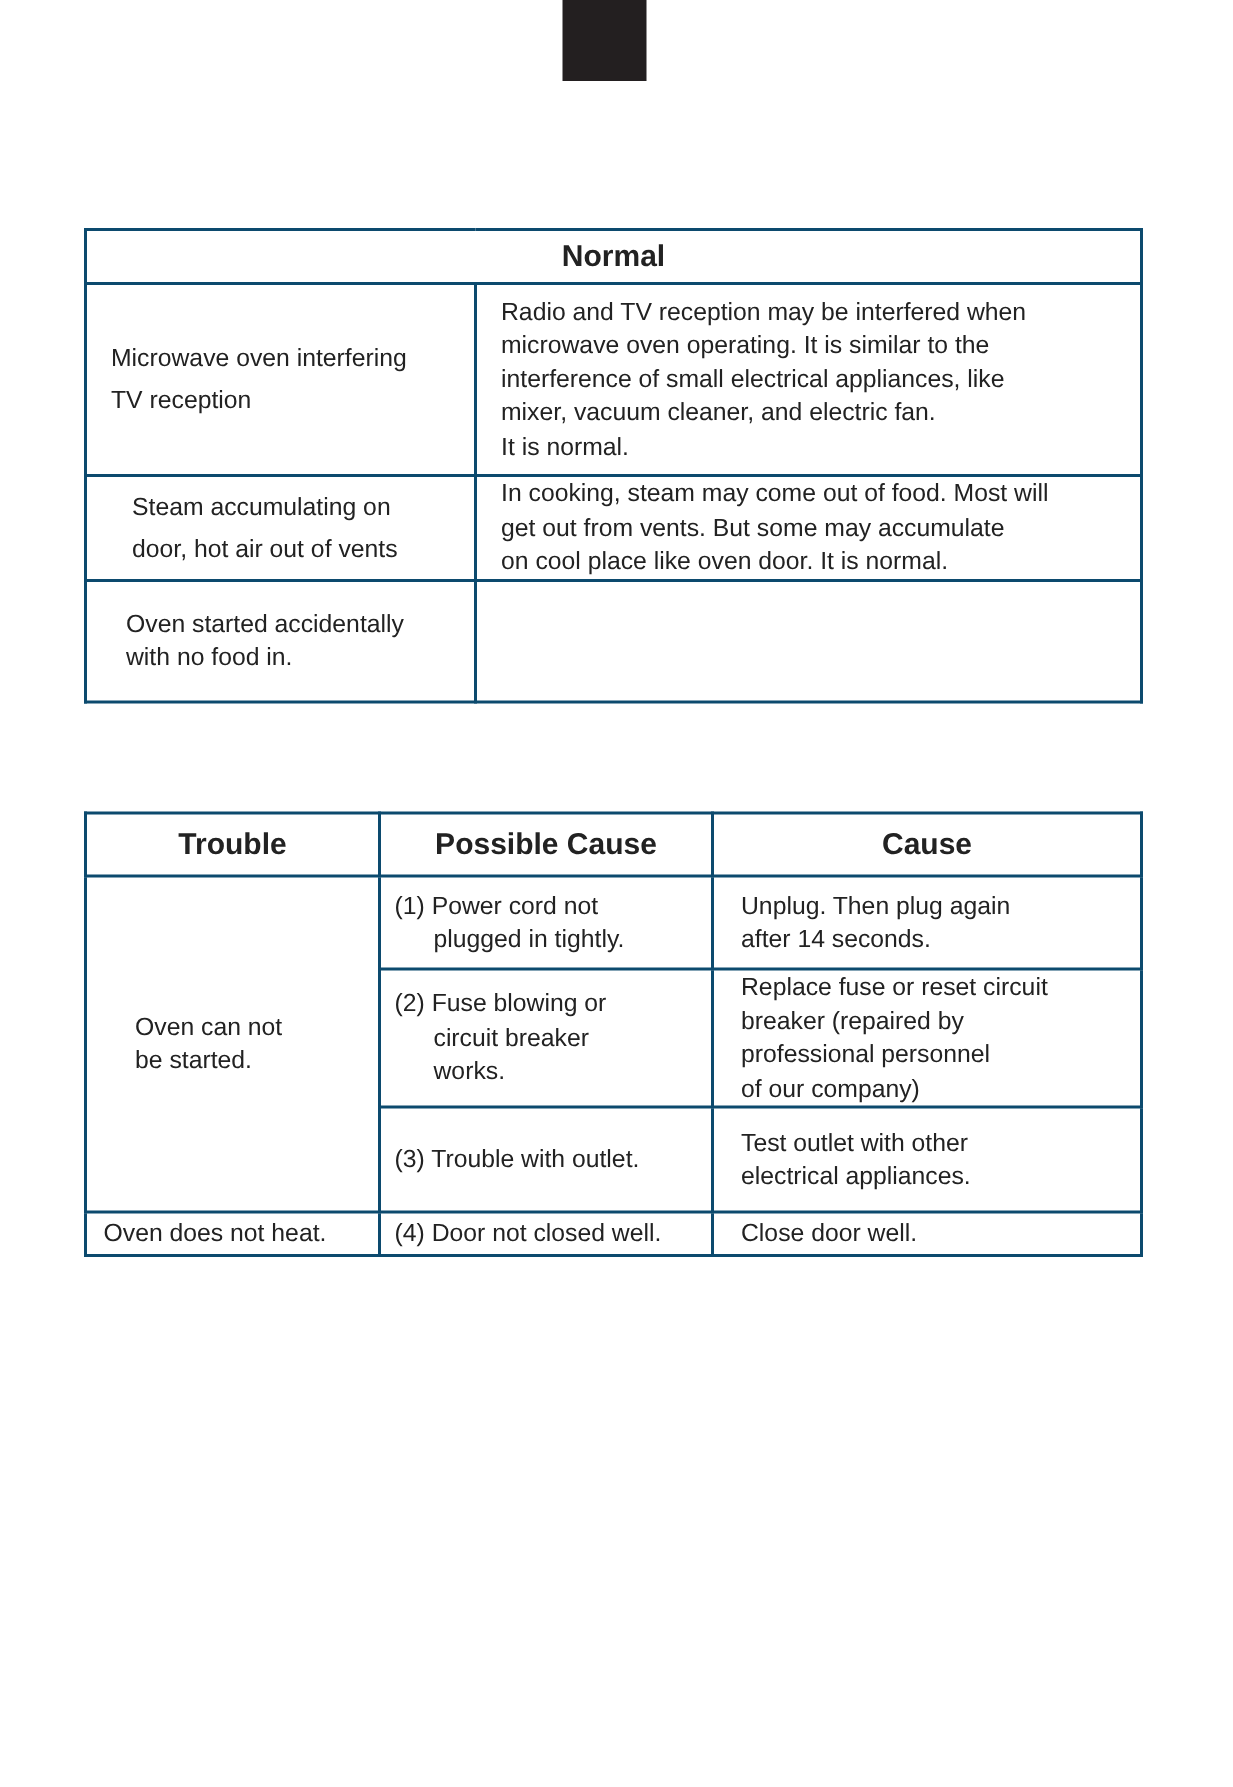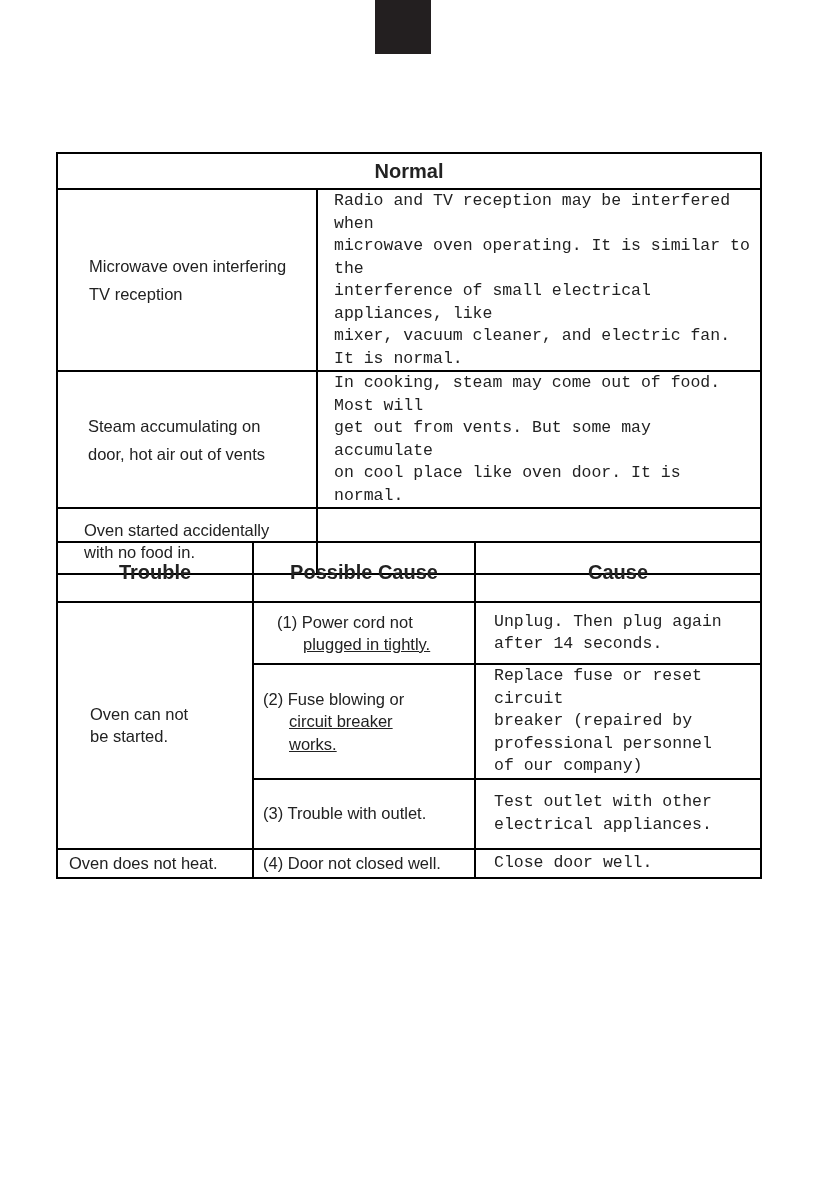--- a/index.html
+++ b/index.html
@@ -1,27 +1,27 @@
 <!DOCTYPE html>
 <html><head>
 <meta charset="utf-8">
 <style>
   html, body { margin: 0; padding: 0; background: #ffffff; }
   body { width: 822px; height: 1191px; position: relative; overflow: hidden;
          font-family: "Liberation Sans", sans-serif; color: #222222; }
   .tab { position: absolute; left: 375px; top: 0; width: 56px; height: 54px; background: #231f20; }
   table { position: absolute; left: 56px; width: 704px; border-collapse: collapse; table-layout: fixed; }
-  td, th { border: 2px solid #000000; padding: 0; vertical-align: middle; font-size: 16.5px; line-height: 22.5px; }
+  td, th { border: 2px solid #0c4a6e; padding: 0; vertical-align: middle; font-size: 16.5px; line-height: 22.5px; }
   th { font-weight: bold; font-size: 20px; text-align: center; }
   #t1 { top: 152px; }
   #t2 { top: 541px; }
   .pre { white-space: pre-line; }
-  .c1 { padding-left: 31px; }
-  .c2 { padding-left: 16px; padding-right: 6px; font-family: Liberation Mono, monospace; }
-  .indent { display: block; padding-left: 26px; text-decoration: underline; }
+  .c1 { padding-left: 16px; }
+  .c2 { padding-left: 16px; padding-right: 6px; }
+  .indent { display: block; padding-left: 26px; }
   .cause-line { display: block; }
 </style>
 </head>
 <body>
 
 <div class="tab"></div>
 
 <table id="t1">
   <colgroup>
       <col style="width:260px">
@@ -40,44 +40,44 @@
 mixer, vacuum cleaner, and electric fan.
 It is normal.</td>
   </tr>
   <tr style="height:64px">
     <td class="pre" style="padding-left:30px;line-height:28px">Steam accumulating on
 door, hot air out of vents</td>
     <td class="c2 pre">In cooking, steam may come out of food. Most will
 get out from vents. But some may accumulate
 on cool place like oven door. It is normal.</td>
   </tr>
-  <tr style="height:66px">
+  <tr style="height:81px">
     <td class="pre" style="padding-left:26px">Oven started accidentally
 with no food in.</td>
     <td class="c2 pre"></td>
   </tr>
 </tbody>
   </table>
 
 <table id="t2">
   <colgroup>
       <col style="width:196px">
       <col style="width:222px">
       <col style="width:286px">
     </colgroup>
   <tbody>
-      <tr style="height:60px">
+      <tr style="height:42px">
     <th>Trouble</th>
     <th>Possible Cause</th>
     <th>Cause</th>
   </tr>
   <tr style="height:62px">
     <td rowspan="3" class="pre" style="padding-left:32px">Oven can not
 be started.</td>
-    <td style="padding-left:23px">
+    <td style="padding-left:9px">
       <span class="cause-line"><span>(1)</span> <span>Power cord not</span></span>
       <span class="indent pre">plugged in tightly.</span>
     </td>
     <td class="c2 pre" style="padding-left:18px">Unplug. Then plug again
 after 14 seconds.</td>
   </tr>
   <tr style="height:88px">
     <td style="padding-left:9px">
       <span class="cause-line"><span>(2)</span> <span>Fuse blowing or</span></span>
       <span class="indent pre">circuit breaker

